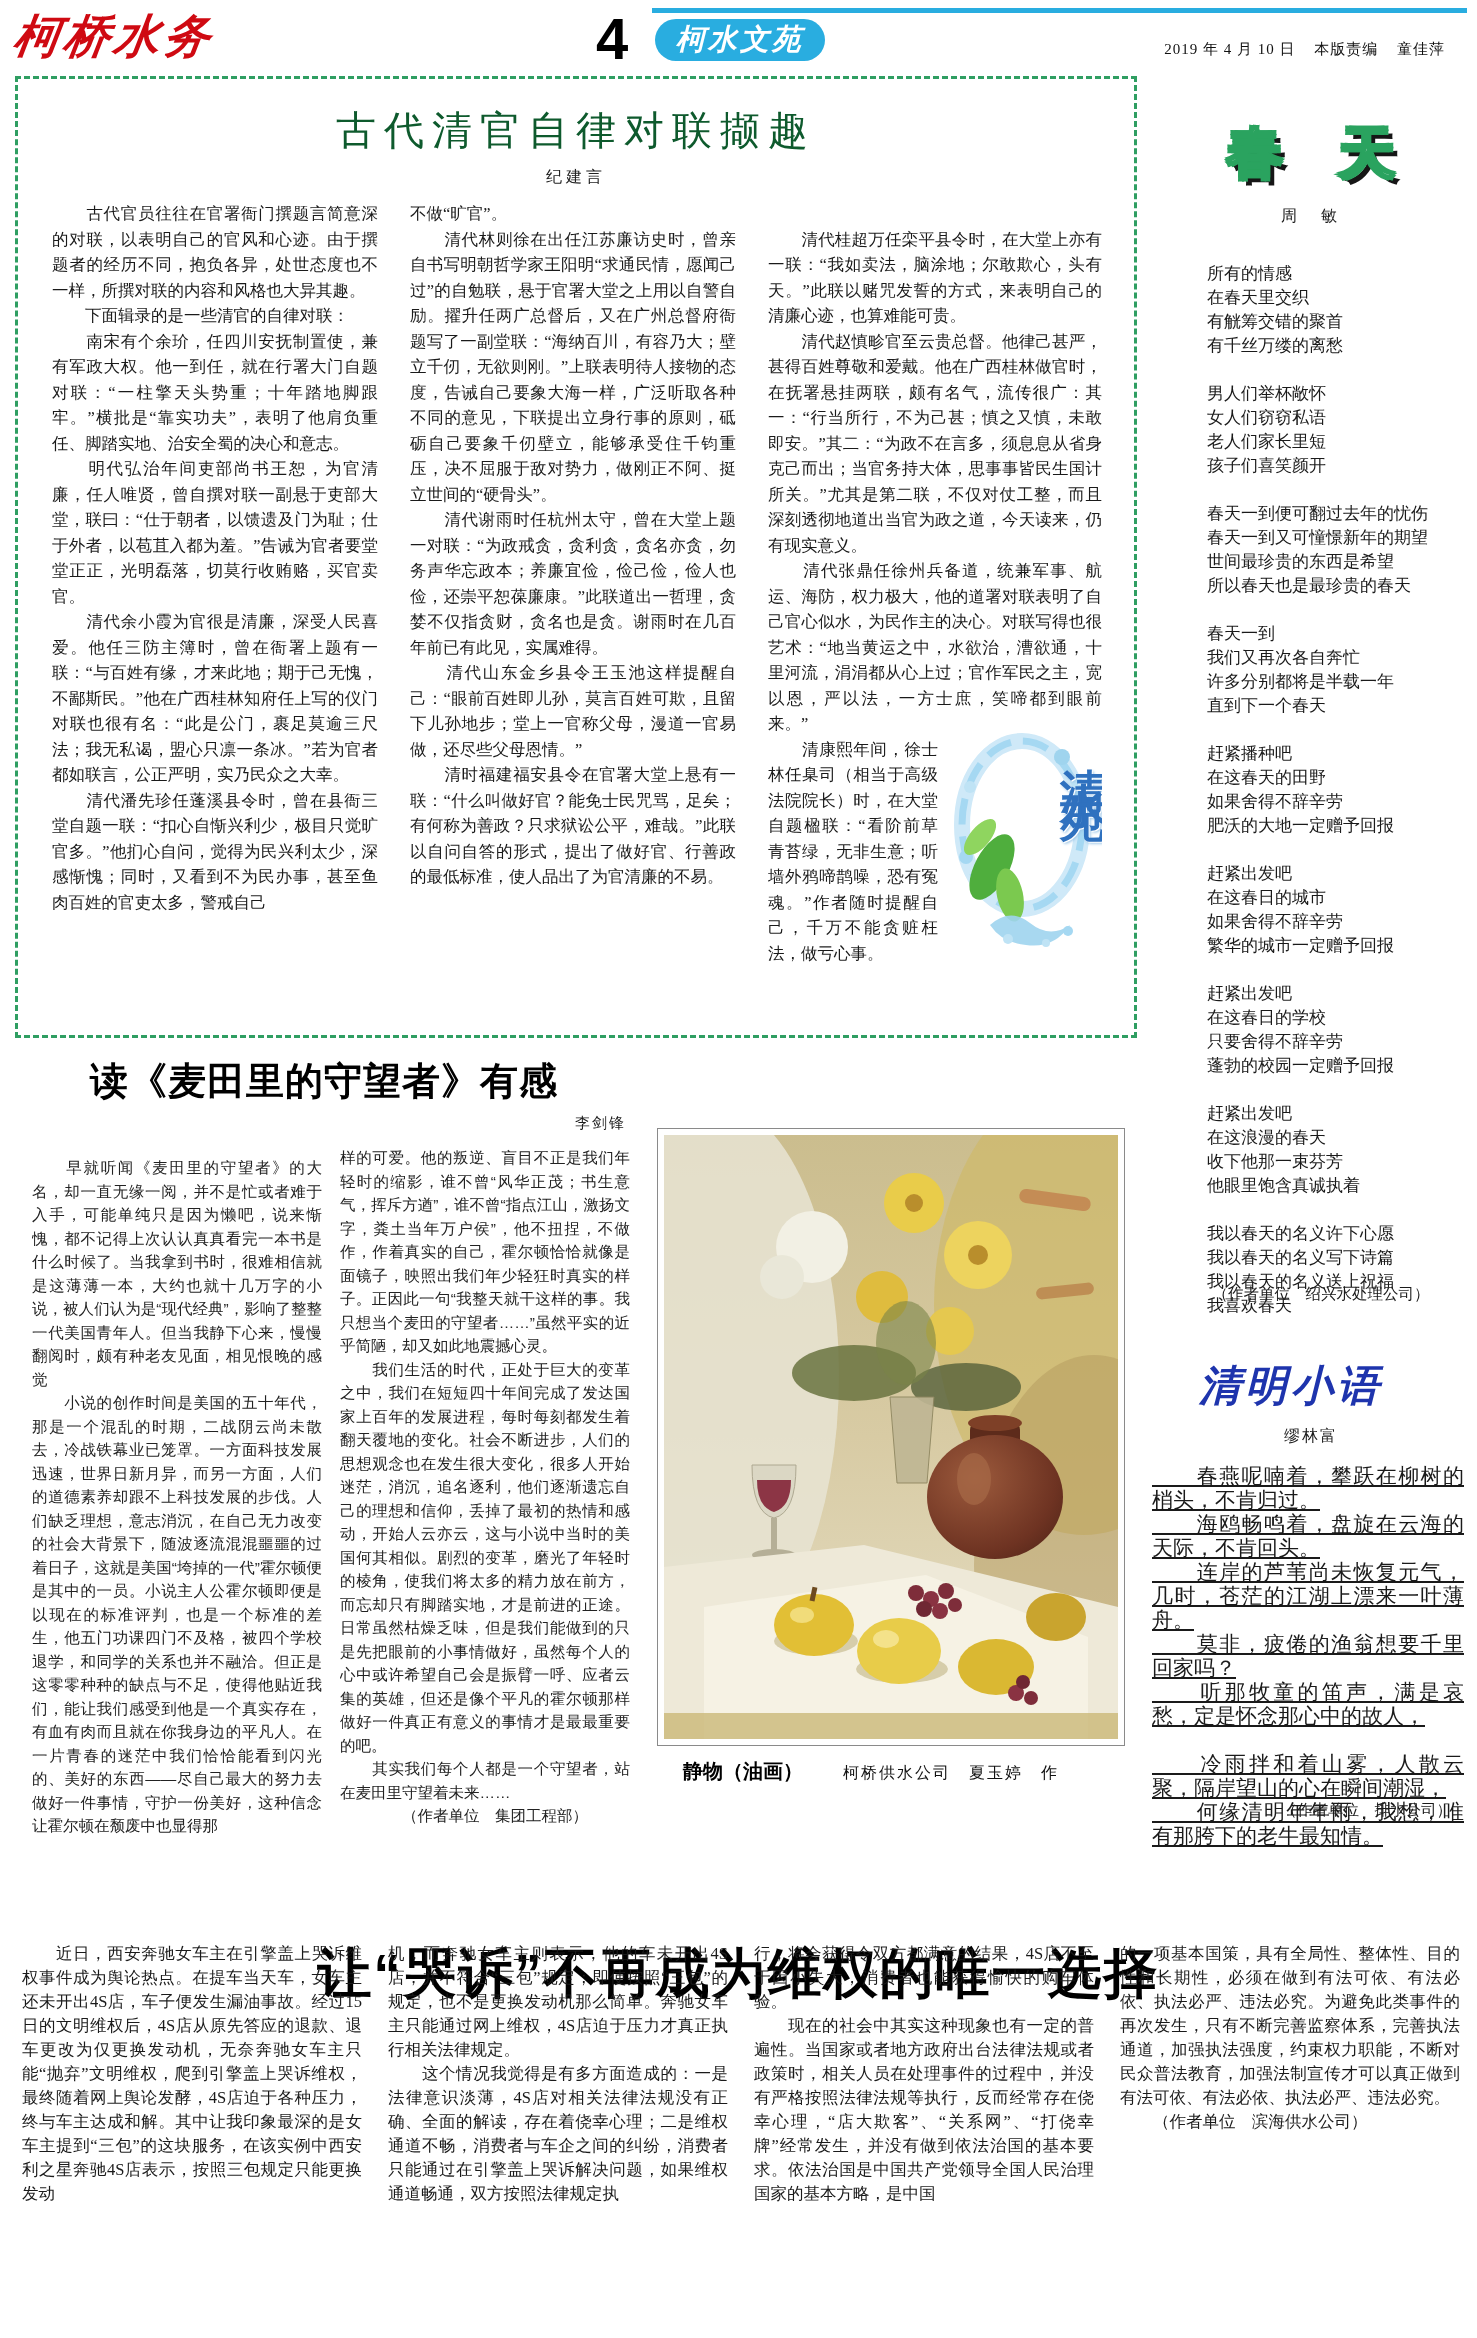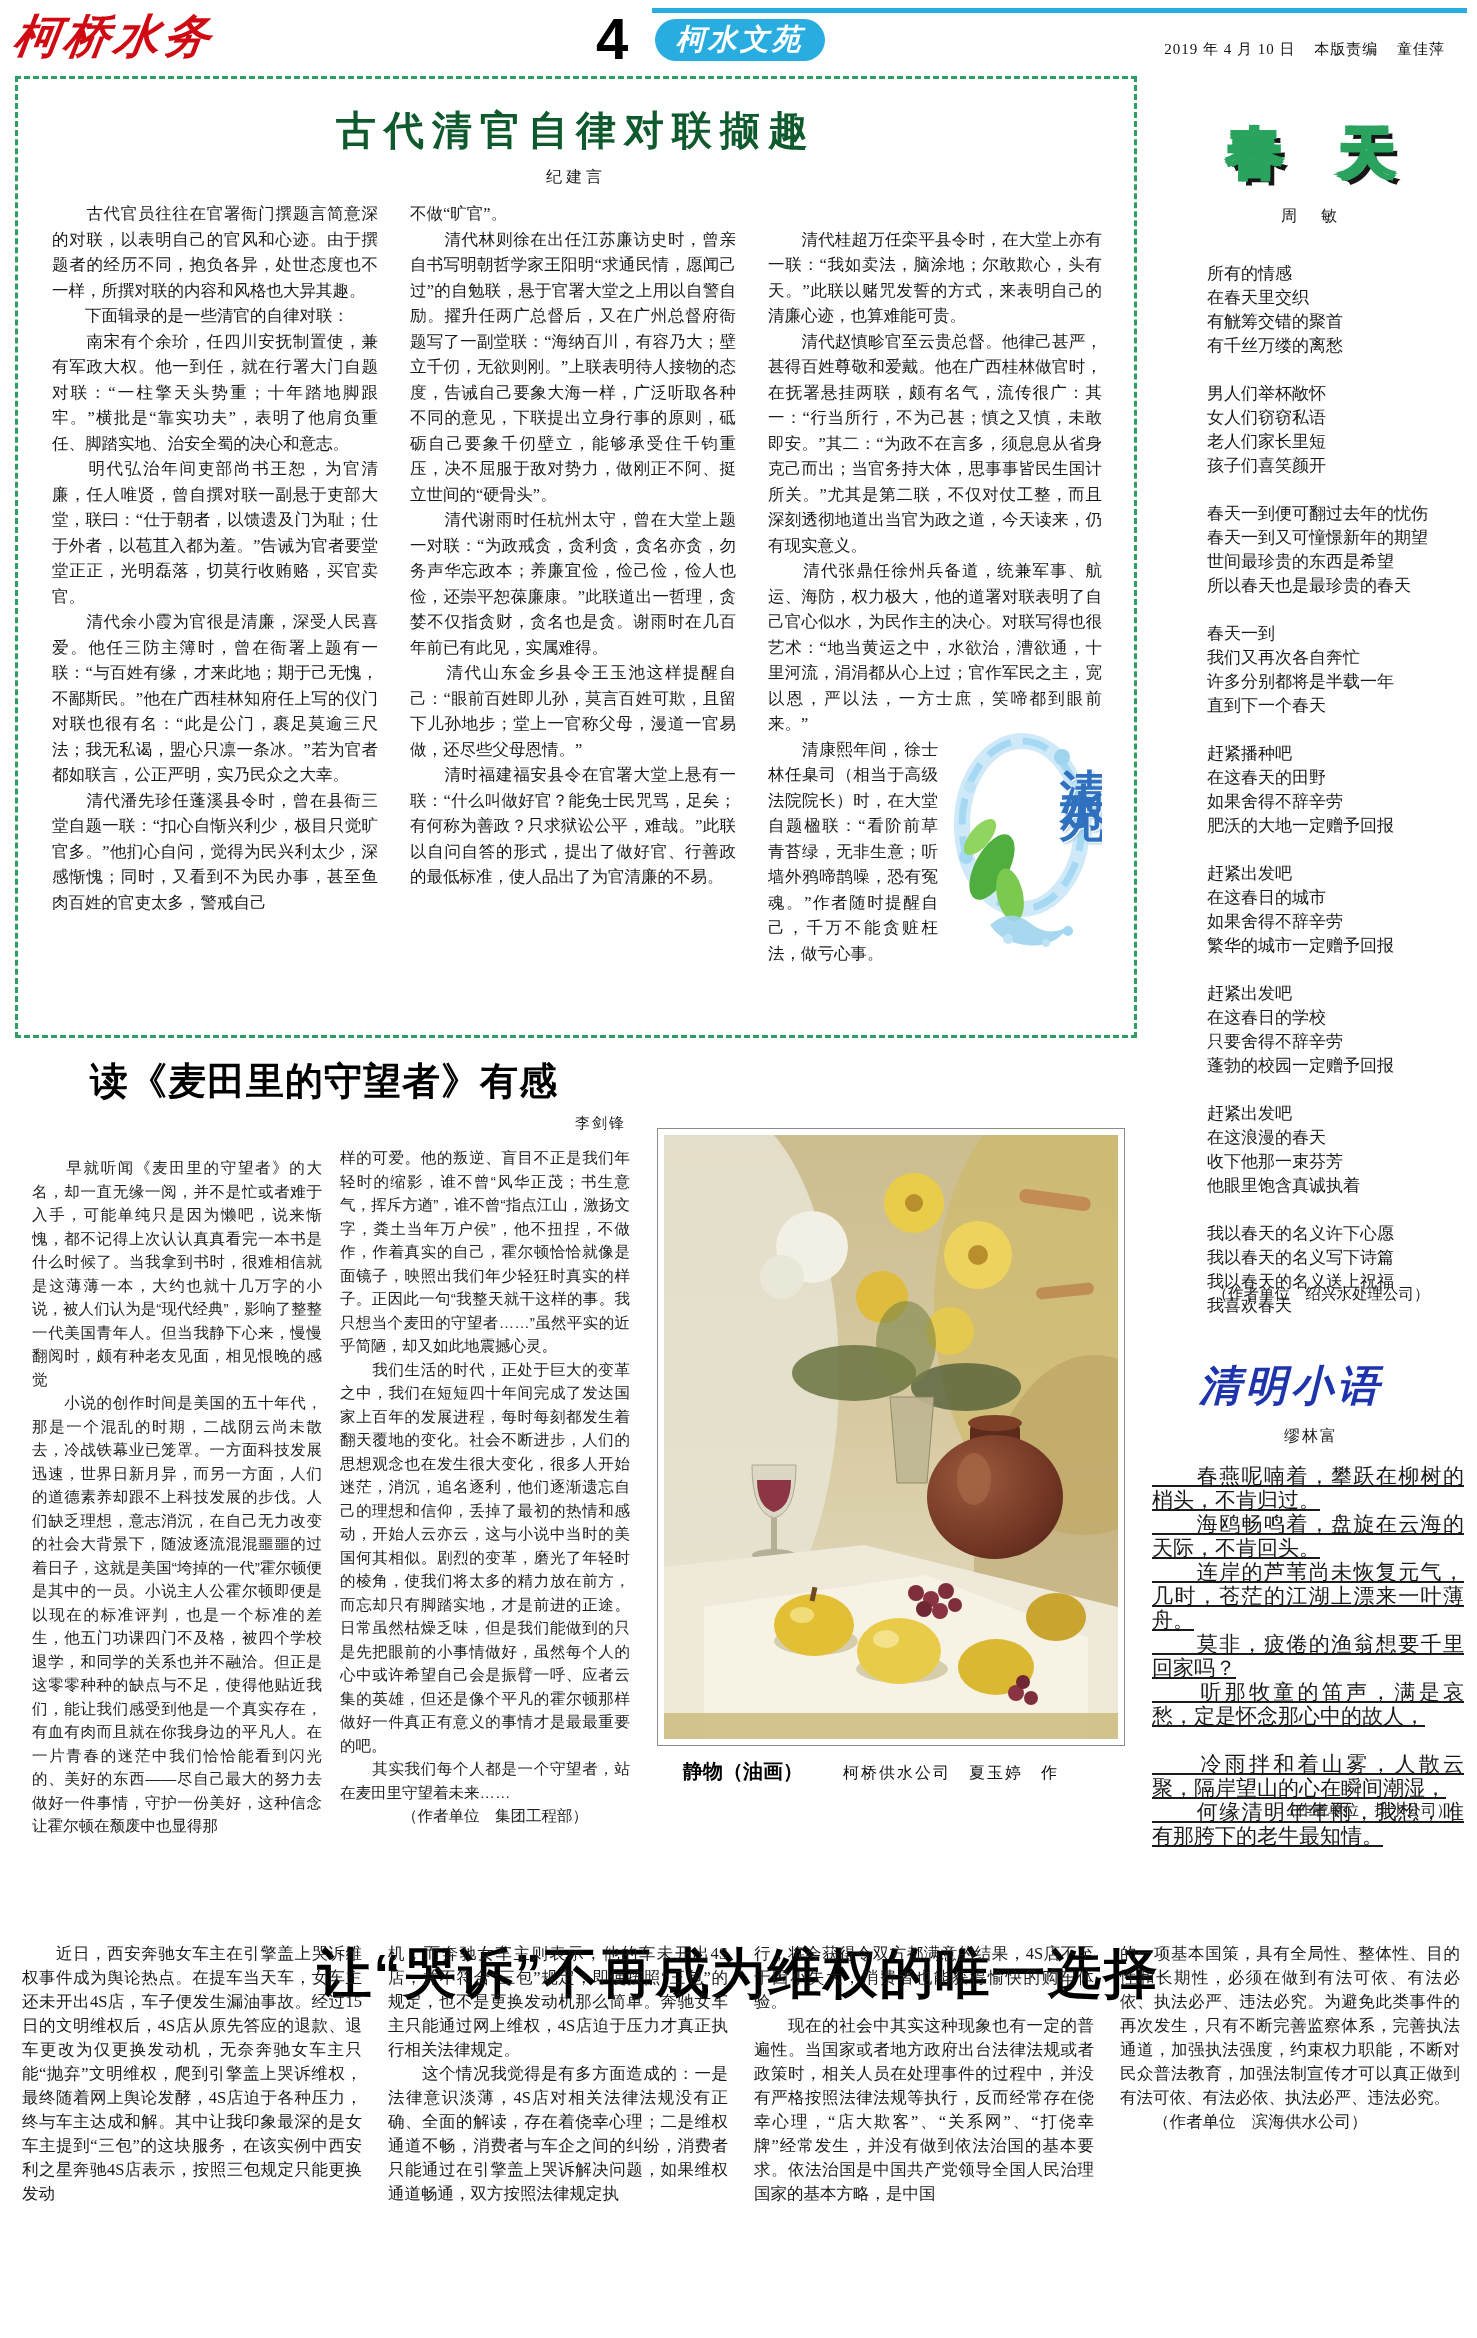--- a/index.html
+++ b/index.html
@@ -12,21 +12,21 @@
   .cyanline{left:652px;top:8px;width:815px;height:5px;background:#29ade0;}
   .pagenum{left:596px;top:10px;font-size:58px;line-height:1;font-weight:900;
            font-family:"Liberation Sans","DejaVu Sans",sans-serif;color:#000;}
   .secbox{left:655px;top:19px;width:170px;height:42px;background:#29ade0;color:#fff;
           display:flex;align-items:center;justify-content:center;font-size:29px;font-weight:bold;
           font-style:italic;letter-spacing:3px;border-radius:21px;}
   .dateline{right:32px;top:40px;font-size:15px;color:#111;letter-spacing:1px;}
   .dateline span{margin-left:14px;}
   
   .a1box{left:15px;top:76px;width:1116px;height:956px;border:3px dashed #2f9e62;background:#fff;}
-  .a1title{left:0;top:24px;width:100%;text-align:center;font-size:40px;font-weight:bold;
+  .a1title{left:0;top:24px;width:100%;text-align:center;font-size:40px;font-weight:normal;
            color:#0e5a2d;letter-spacing:8px;}
   .a1author{left:0;top:88px;width:100%;text-align:center;font-size:16px;color:#222;letter-spacing:4px;}
   .col{position:absolute;text-align:justify;overflow:hidden;white-space:pre-line;}
   .a1col{top:122px;width:326px;height:812px;font-size:16.5px;line-height:25.5px;}
   .a1c1{left:34px;}  .a1c2{left:392px;}  .a1c3{left:750px;width:334px;}
   
   .qsy{float:right;width:152px;height:238px;margin:6px 0 0 12px;position:relative;}
   .qsy svg{position:absolute;left:0;top:0;}
   .qsy-label{position:absolute;right:6px;top:14px;writing-mode:vertical-rl;font-size:46px;
              font-weight:bold;color:#2f71bf;letter-spacing:14px;

